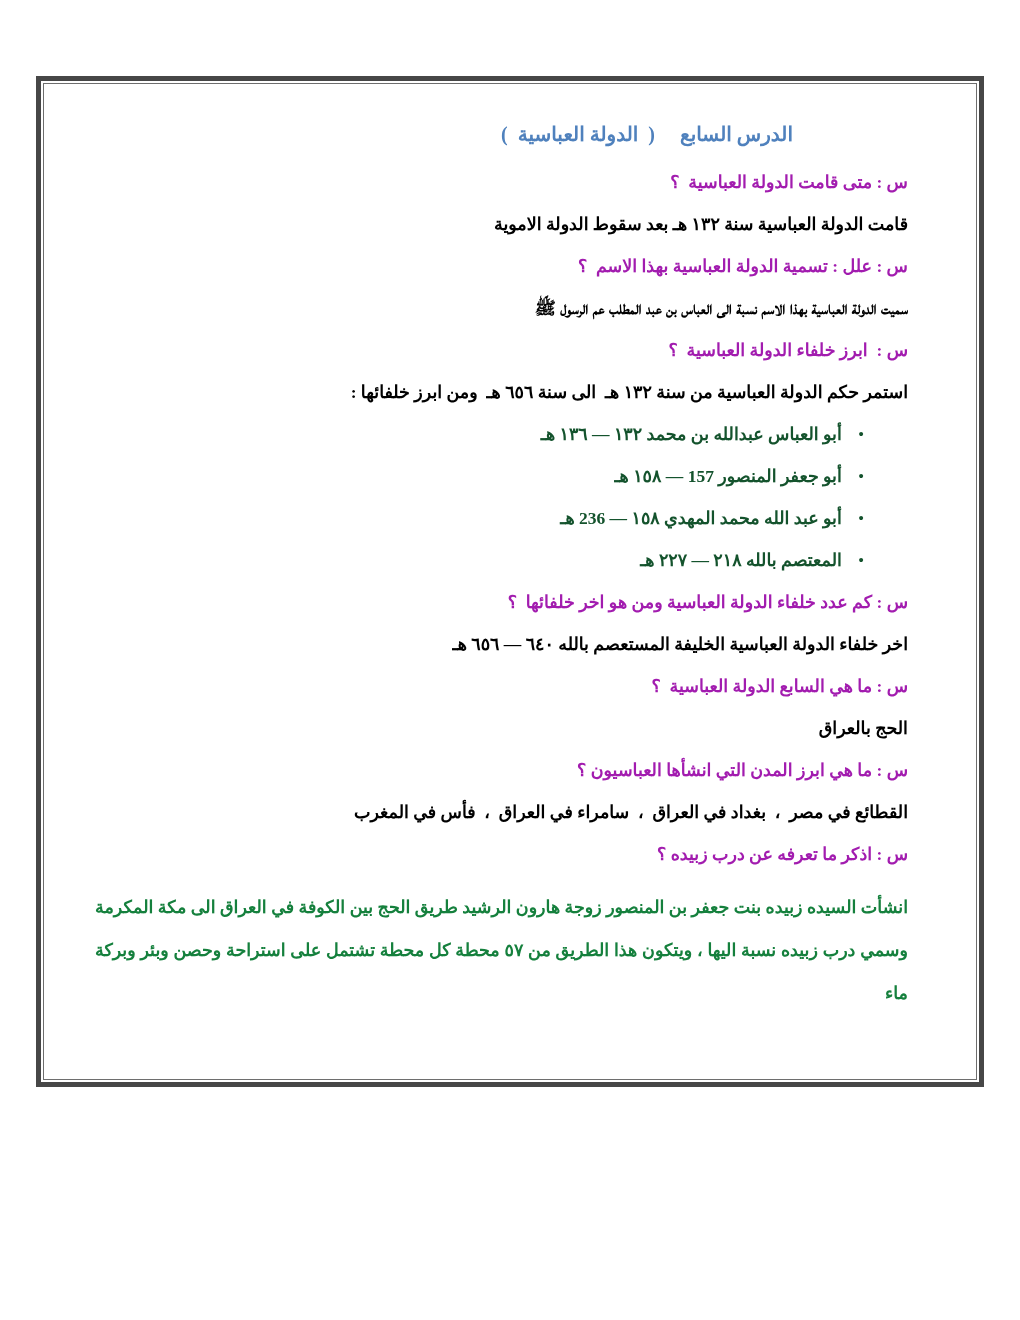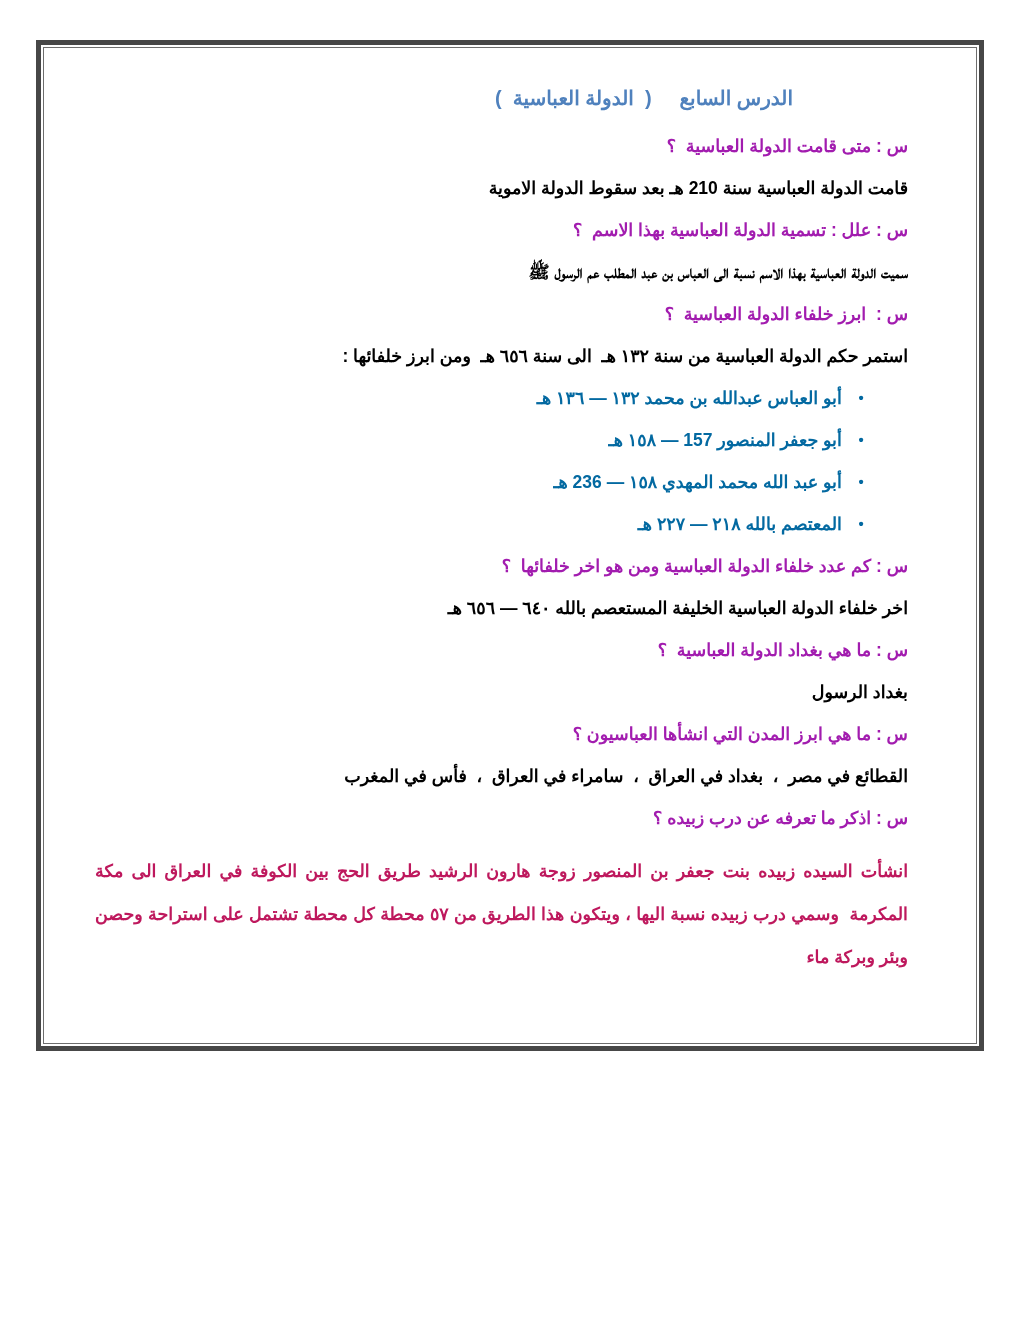--- a/index.html
+++ b/index.html
@@ -5,22 +5,23 @@
   html, body {
     margin: 0;
     padding: 0;
     background: #ffffff;
   }
   .page {
     position: relative;
     width: 1020px;
     height: 1091px;
     background: #ffffff;
-    font-family: Liberation Sans, sans-serif;
+    font-family: Liberation Serif, serif;
     overflow: hidden;
+    margin-top: 36px;
   }
   
   .frame {
     position: absolute;
     top: 40px;
     left: 36px;
     right: 36px;
     bottom: 40px;
     border: 5px solid #474747;
     box-shadow: inset 0 0 0 2px #ffffff, inset 0 0 0 3px #6e6e6e;
@@ -50,66 +51,66 @@
     margin-bottom: 26px;
   }
   .t-question {
     color: #a21caf;
     text-align: right;
   }
   .t-answer {
     color: #000000;
   }
   .t-bullet {
-    color: #0369a1;
+    color: #14532d;
     padding-right: 44px;
   }
   .t-bullet::before {
     content: "•";
     display: inline-block;
     margin-left: 16px;
     transform: scale(0.85);
   }
   .t-paragraph {
-    color: #be185d;
+    color: #15803d;
     text-align: justify;
     text-align-last: right;
     line-height: 2.45;
     margin-bottom: 0;
   }
 </style>
 </head>
 <body>
 
 <div class="page">
   <div class="frame"></div>
 
   <div class="content">
 
     <div class="line t-title">الدرس السابع     (  الدولة العباسية  )</div>
 
     <div class="line t-question">س : متى قامت الدولة العباسية  ؟</div>
-    <div class="line t-answer">قامت الدولة العباسية سنة 210 هـ بعد سقوط الدولة الاموية</div>
+    <div class="line t-answer">قامت الدولة العباسية سنة ١٣٢ هـ بعد سقوط الدولة الاموية</div>
 
     <div class="line t-question">س : علل : تسمية الدولة العباسية بهذا الاسم  ؟</div>
     <div class="line t-answer">سميت الدولة العباسية بهذا الاسم نسبة الى العباس بن عبد المطلب عم الرسول ﷺ</div>
 
     <div class="line t-question">س :  ابرز خلفاء الدولة العباسية  ؟</div>
     <div class="line t-answer">استمر حكم الدولة العباسية من سنة ١٣٢ هـ  الى سنة ٦٥٦ هـ  ومن ابرز خلفائها :</div>
 
     <div class="line t-bullet">أبو العباس عبدالله بن محمد ١٣٢ — ١٣٦ هـ</div>
     <div class="line t-bullet">أبو جعفر المنصور 157 — ١٥٨ هـ</div>
     <div class="line t-bullet">أبو عبد الله محمد المهدي ١٥٨ — 236 هـ</div>
     <div class="line t-bullet">المعتصم بالله ٢١٨ — ٢٢٧ هـ</div>
 
     <div class="line t-question">س : كم عدد خلفاء الدولة العباسية ومن هو اخر خلفائها  ؟</div>
     <div class="line t-answer">اخر خلفاء الدولة العباسية الخليفة المستعصم بالله ٦٤٠ — ٦٥٦ هـ</div>
 
-    <div class="line t-question">س : ما هي بغداد الدولة العباسية  ؟</div>
-    <div class="line t-answer">بغداد الرسول</div>
+    <div class="line t-question">س : ما هي السابع الدولة العباسية  ؟</div>
+    <div class="line t-answer">الحج بالعراق</div>
 
     <div class="line t-question">س : ما هي ابرز المدن التي انشأها العباسيون ؟</div>
     <div class="line t-answer">القطائع في مصر  ،  بغداد في العراق  ،  سامراء في العراق  ،  فأس في المغرب</div>
 
     <div class="line t-question">س : اذكر ما تعرفه عن درب زبيده ؟</div>
     <div class="line t-paragraph">انشأت السيده زبيده بنت جعفر بن المنصور زوجة هارون الرشيد طريق الحج بين الكوفة في العراق الى مكة المكرمة  وسمي درب زبيده نسبة اليها ، ويتكون هذا الطريق من ٥٧ محطة كل محطة تشتمل على استراحة وحصن وبئر وبركة ماء</div>
 
   </div>
 </div>
 

